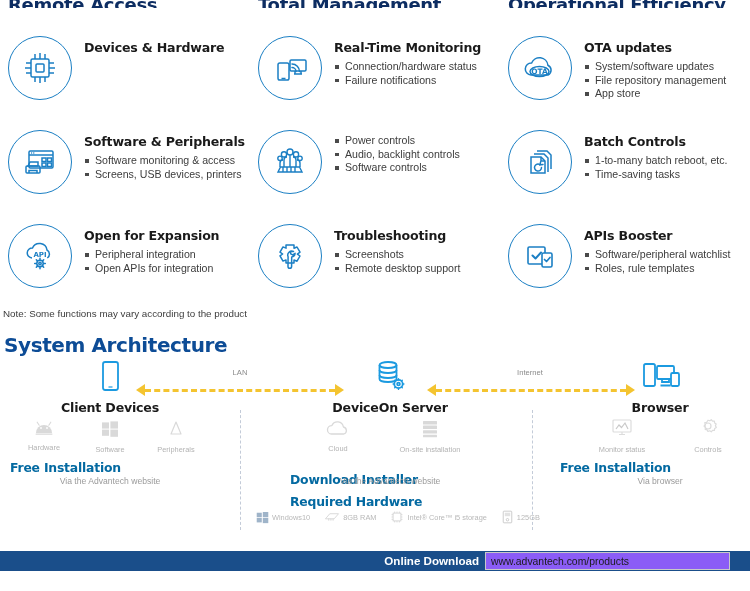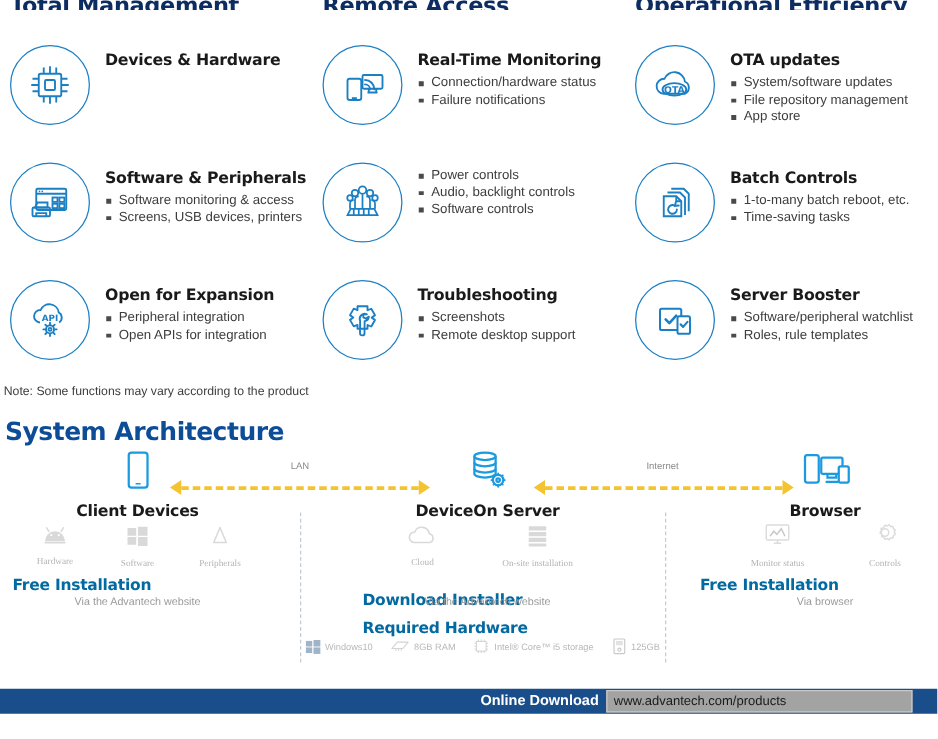--- a/index.html
+++ b/index.html
@@ -55,21 +55,21 @@
   .arch{position:absolute;left:0;top:360px;width:750px;height:175px;}
 
   .node{position:absolute;text-align:center;}
   .node .nlabel{
     font-size:12.6px;font-weight:bold;color:#1a1a1a;margin-top:2px;white-space:nowrap;
     font-family:"DejaVu Sans", sans-serif;letter-spacing:-0.2px;
   }
 
   .subicons{position:absolute;display:flex;justify-content:center;}
   .subicon{text-align:center;}
-  .subicon .silabel{font-size:7.4px;color:#b3b3b3;margin-top:3px;white-space:nowrap;font-family:Liberation Serif, serif;}
+  .subicon .silabel{font-size:7.4px;color:#b3b3b3;margin-top:3px;white-space:nowrap;}
 
   .blockhead{
     position:absolute;text-align:left;font-size:12.4px;font-weight:bold;color:#0369a1;
     white-space:nowrap;font-family:"DejaVu Sans", sans-serif;letter-spacing:-0.2px;
   }
   .blocksub{
     position:absolute;text-align:center;font-size:8.6px;color:#9a9a9a;white-space:nowrap;
   }
 
   .vdiv{position:absolute;width:0;border-left:1px dashed #c3cbd8;}
@@ -89,36 +89,36 @@
 
   
   .botbar{
     position:absolute;left:0;top:551px;width:750px;height:20px;background:#1a4e8a;
   }
   .botbar .bbtitle{
     position:absolute;right:271px;top:3px;font-size:11.6px;font-weight:bold;color:#ffffff;
     font-family:Liberation Sans, sans-serif;white-space:nowrap;
   }
   .urlbox{
-    position:absolute;right:20px;top:1px;width:245px;height:18px;background:#a3a3a3;
+    position:absolute;right:20px;top:1px;width:245px;height:18px;background:#8b5cf6;
     border:1px solid #c8c8c8;box-sizing:border-box;
   }
   .urlbox span{
     position:absolute;left:5px;top:3px;font-size:10.4px;color:#1a1a1a;white-space:nowrap;
   }
 </style>
 </head>
 <body>
 
 <div class="page">
 
   <div class="feature-grid">
 
+    <div class="col-head">Remote Access</div>
     <div class="col-head">Total Management</div>
-    <div class="col-head">Remote Access</div>
     <div class="col-head">Operational Efficiency</div>
 
     <div class="feature">
       <div class="fic">
         <svg width="40" height="40" viewBox="0 0 40 40" fill="none" stroke="#1b7fc4" stroke-width="1.5">
           <rect x="11" y="11" width="18" height="18" rx="1.5"></rect>
           <rect x="16" y="16" width="8" height="8" rx="1"></rect>
           <path d="M15 11V6M20 11V5M25 11V6M15 29v5M20 29v6M25 29v5M11 15H6M11 20H5M11 25H6M29 15h5M29 20h6M29 25h5"></path>
         </svg>
       </div>
@@ -268,21 +268,21 @@
     <div class="feature">
       <div class="fic">
         <svg width="40" height="40" viewBox="0 0 40 40" fill="none" stroke="#1b7fc4" stroke-width="1.6">
           <rect x="8" y="11" width="17" height="17" rx="1.3"></rect>
           <path d="M12.5 19.5l3 3 5.5-6" stroke-width="2" stroke-linecap="round" stroke-linejoin="round"></path>
           <rect x="22" y="17" width="10" height="14" rx="1.5" fill="#ffffff"></rect>
           <path d="M24.5 23.5l2 2 3.5-4" stroke-width="1.7" stroke-linecap="round" stroke-linejoin="round"></path>
         </svg>
       </div>
       <div class="ftext">
-        <div class="ftitle">Server Booster</div>
+        <div class="ftitle">APIs Booster</div>
         <ul>
           <li>Software/peripheral watchlist</li>
           <li>Roles, rule templates</li>
         </ul>
       </div>
     </div>
   </div>
 
   <div class="note">Note: Some functions may vary according to the product</div>
 
@@ -377,21 +377,21 @@
           <rect x="3" y="14.8" width="14" height="2.4" rx="0.5"></rect>
         </svg>
         <div class="silabel">On-site installation</div>
       </div>
     </div>
 
     <div class="blockhead" style="left:290px;top:112px;width:200px;">Download Installer</div>
     <div class="blocksub" style="left:290px;top:116px;width:200px;">Via the Advantech website</div>
     <div class="blockhead" style="left:290px;top:134px;width:200px;">Required Hardware</div>
 
-    <div class="hwrow" style="left:244px;top:150px;">
+    <div class="hwrow" style="left:256px;top:150px;">
       <div class="hwitem">
         <svg width="13" height="13" viewBox="0 0 18 18" fill="#9fb4c9">
           <rect x="1" y="2.4" width="7" height="6.2"></rect>
             <rect x="9.4" y="1.4" width="7.6" height="7.2"></rect>
           <rect x="1" y="9.6" width="7" height="6.2"></rect>
             <rect x="9.4" y="9.6" width="7.6" height="7.2"></rect>
         </svg>
         <span class="hwlabel">Windows10</span>
       </div>
       <div class="hwitem">

